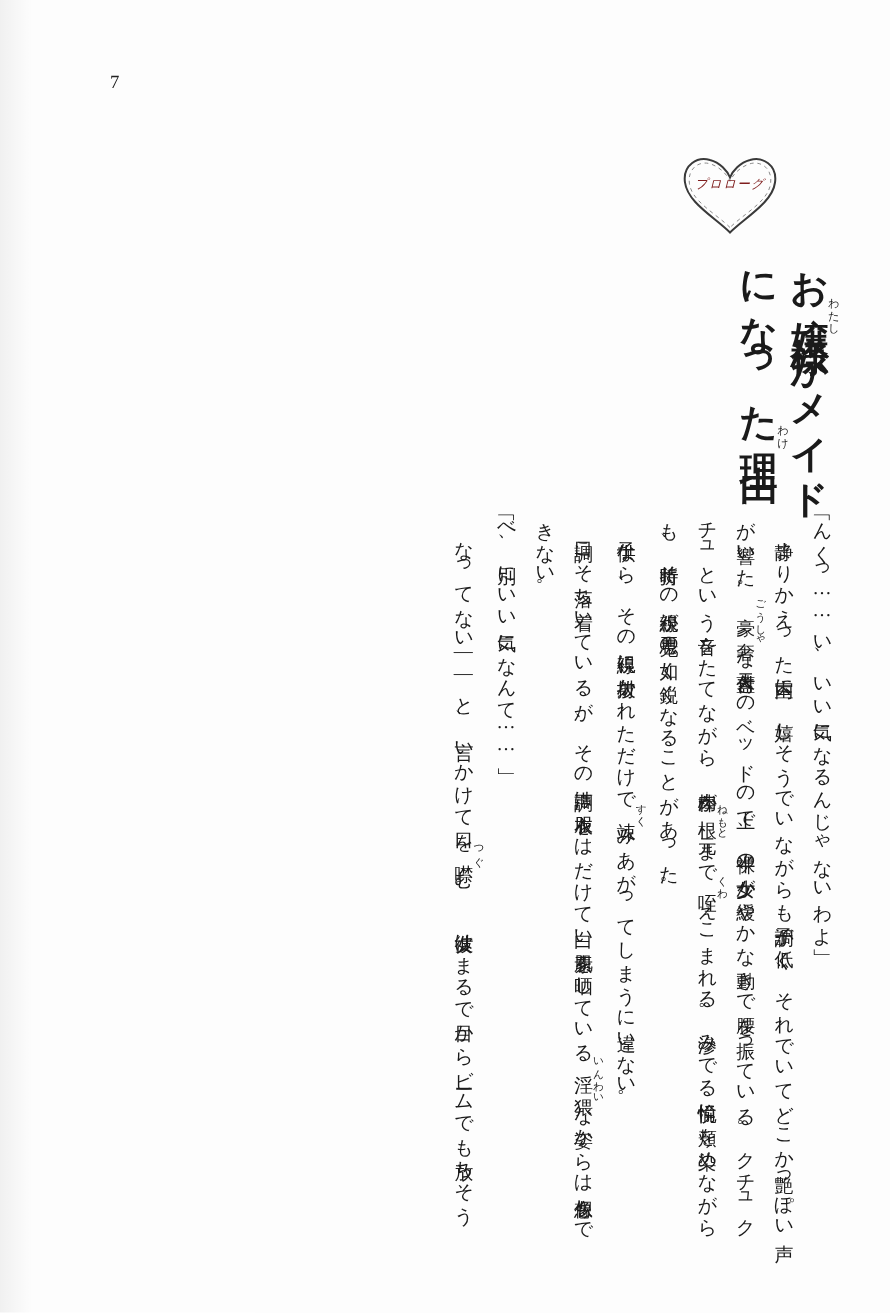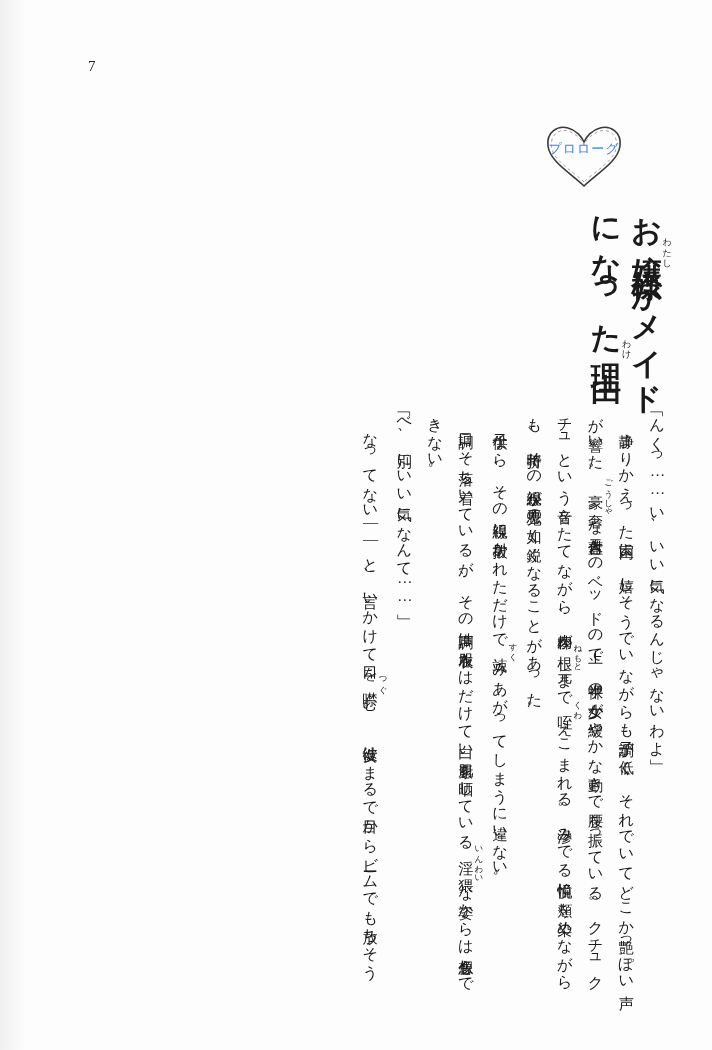--- a/index.html
+++ b/index.html
@@ -90,25 +90,26 @@
     width: 84px;
     height: 70px;
   }
   .heart svg { display: block; }
   .prologue-label {
     position: absolute;
     left: 16px;
     top: 22px;
     width: 88px;
     text-align: center;
-    font-size: 13px;
+    font-size: 10px;
     letter-spacing: 1px;
-    color: #3b82f6;
+    color: #7f1d1d;
     font-family: "Liberation Sans", sans-serif;
     writing-mode: horizontal-tb;
+    font-style: italic;
   }
 
   
   .body-columns {
     writing-mode: vertical-rl;
     text-orientation: upright;
     font-size: 15.2px;
     line-height: 2.02;
     letter-spacing: 0.7px;
     height: 100%;

